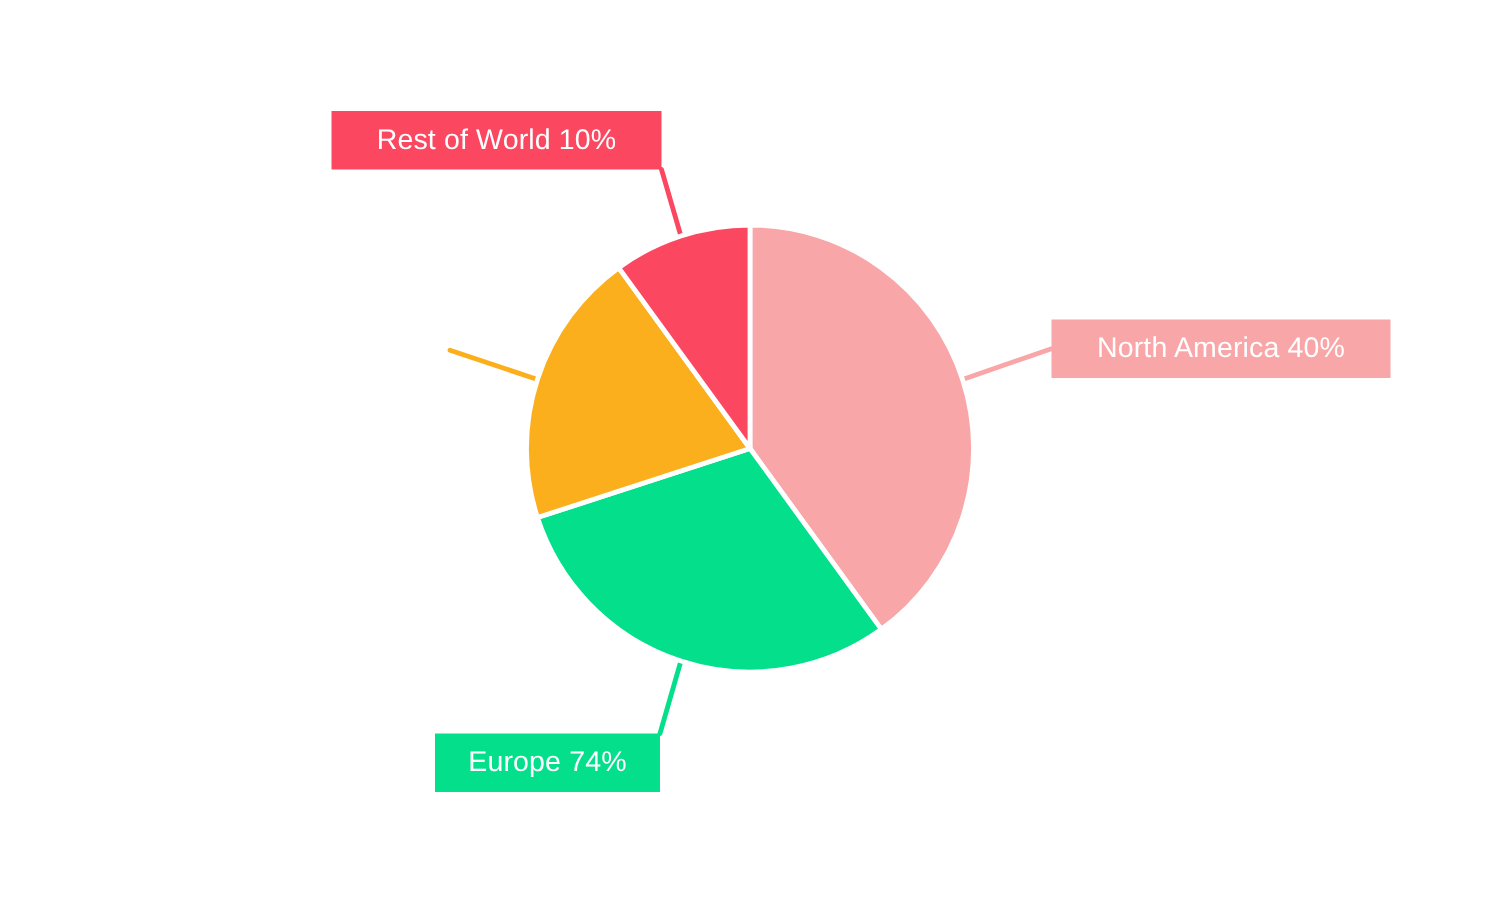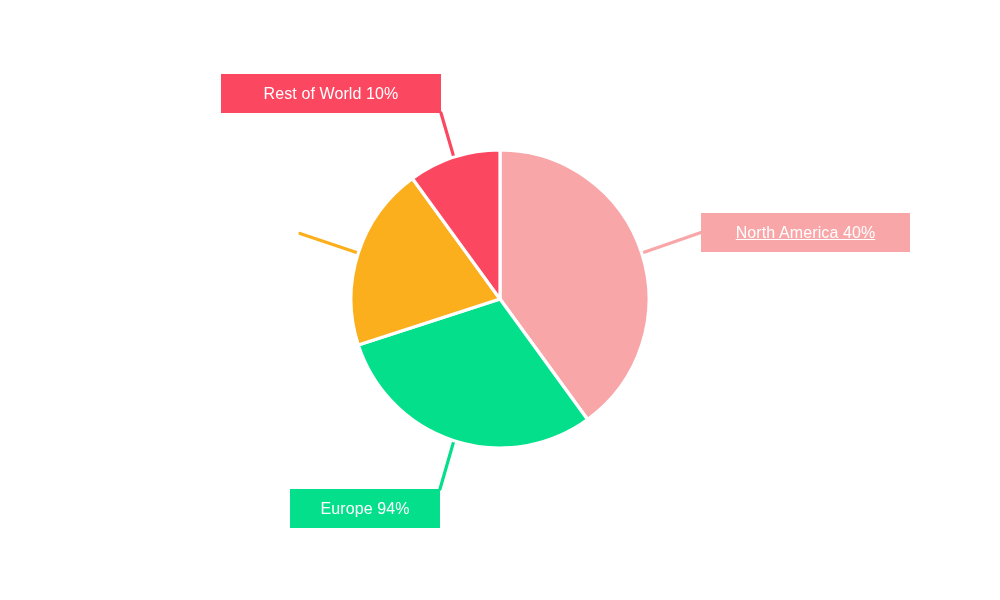--- a/index.html
+++ b/index.html
@@ -25,21 +25,21 @@
     height: 600px;
   }
   .label-box {
     position: absolute;
     display: flex;
     align-items: center;
     justify-content: center;
     box-sizing: border-box;
     color: #ffffff;
     font-family: "Liberation Sans", sans-serif;
-    font-size: 16px;
+    font-size: 19px;
     line-height: 1;
     letter-spacing: 0.1px;
     white-space: nowrap;
     padding: 0 10px;
     height: 39px;
   }
 </style>
 </head>
 <body>
 
@@ -53,20 +53,20 @@
       <path id="leader-rw" stroke="#fc4761" stroke-width="3.2" fill="none" stroke-linecap="round" d="M 441 113 L 453.64745084375784 156.34152255572698"></path>
     </g>
     <g id="wedge-group">
         <path d="M 500 299 L 500 150 A 149 149 0 0 1 587.5800025915785 419.5435321618672 Z" fill="#f8a6a8" stroke="#ffffff" stroke-width="3.2" stroke-linejoin="round"></path>
         <path d="M 500 299 L 587.5800025915785 419.5435321618672 A 149 149 0 0 1 358.29257907202214 345.0435321618672 Z" fill="#04df8c" stroke="#ffffff" stroke-width="3.2" stroke-linejoin="round"></path>
         <path d="M 500 299 L 358.29257907202214 345.0435321618672 A 149 149 0 0 1 412.41999740842147 178.45646783813285 Z" fill="#fcaf1d" stroke="#ffffff" stroke-width="3.2" stroke-linejoin="round"></path>
         <path d="M 500 299 L 412.41999740842147 178.45646783813285 A 149 149 0 0 1 500 150 Z" fill="#fc4761" stroke="#ffffff" stroke-width="3.2" stroke-linejoin="round"></path>
       </g>
   </svg>
 
-  <div class="label-box" id="label-na" style="left: 701px; top: 213px; width: 209px; background: rgb(248, 166, 168); color: rgb(255, 255, 255); text-decoration: underline;">North America 40%</div>
+  <div class="label-box" id="label-na" style="left: 701px; top: 213px; width: 226px; background: rgb(248, 166, 168); color: rgb(255, 255, 255);">North America 40%</div>
 
-  <div class="label-box" id="label-eu" style="left: 290px; top: 489px; width: 150px; background: rgb(4, 223, 140); color: rgb(255, 255, 255);">Europe 94%</div>
+  <div class="label-box" id="label-eu" style="left: 290px; top: 489px; width: 150px; background: rgb(4, 223, 140); color: rgb(255, 255, 255);">Europe 74%</div>
 
 
   <div class="label-box" id="label-rw" style="left: 221px; top: 74px; width: 220px; background: rgb(252, 71, 97); color: rgb(255, 255, 255);">Rest of World 10%</div>
 
 </div>
 
 </body></html>

